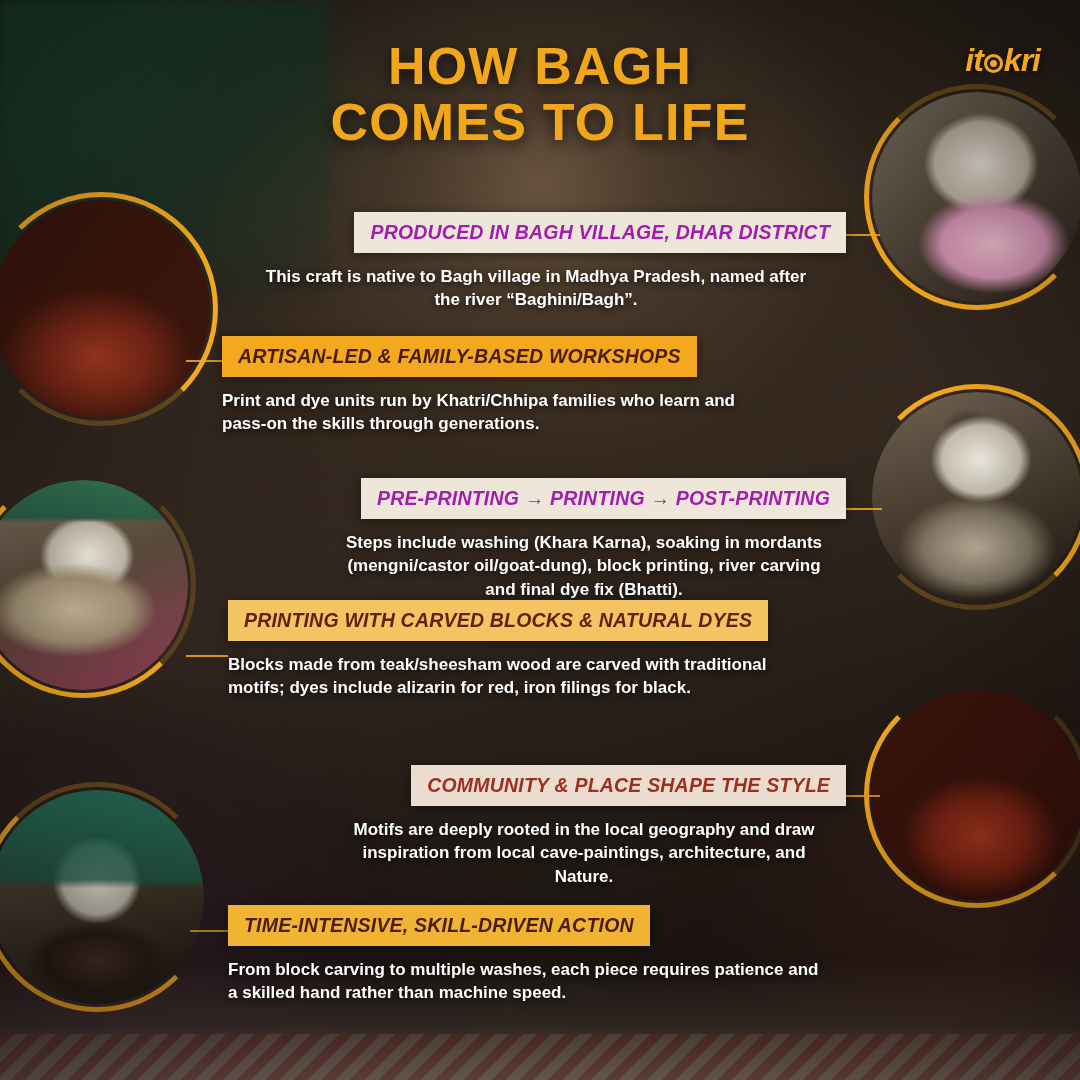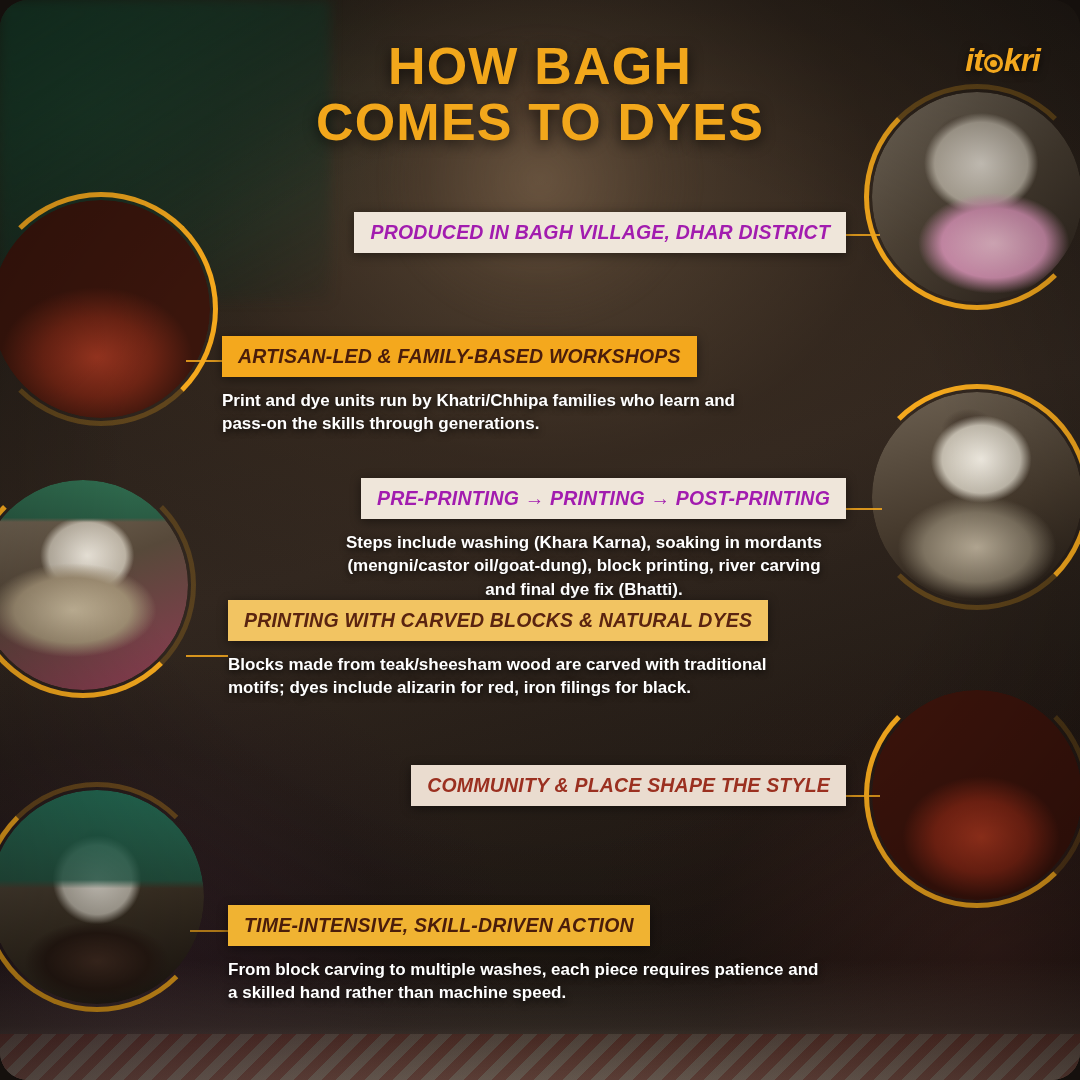--- a/index.html
+++ b/index.html
@@ -13,21 +13,20 @@
   #poster {
     position: relative;
     width: 1080px; height: 1080px;
     overflow: hidden;
     background:
       radial-gradient(ellipse 70% 55% at 50% 18%, rgba(120,96,70,0.55) 0%, rgba(60,45,32,0.35) 45%, rgba(20,15,11,0.05) 75%),
       radial-gradient(ellipse 40% 30% at 8% 10%, rgba(35,70,45,0.75) 0%, rgba(20,40,28,0.25) 60%, rgba(0,0,0,0) 80%),
       radial-gradient(ellipse 45% 35% at 92% 88%, rgba(90,45,40,0.5) 0%, rgba(40,20,18,0.2) 60%, rgba(0,0,0,0) 85%),
       radial-gradient(ellipse 45% 35% at 10% 90%, rgba(70,35,60,0.45) 0%, rgba(30,15,28,0.2) 60%, rgba(0,0,0,0) 85%),
       linear-gradient(165deg, #1c1813 0%, #2a211a 25%, #332820 48%, #241c16 72%, #17120f 100%);
-    border-radius: 28px;
   }
 
   
   #poster::after {
     content: "";
     position: absolute; inset: 0;
     background:
       radial-gradient(ellipse 95% 80% at 50% 45%, rgba(0,0,0,0) 40%, rgba(0,0,0,0.45) 85%, rgba(0,0,0,0.72) 100%);
     pointer-events: none;
     z-index: 5;
@@ -219,21 +218,21 @@
 <div id="poster">
 
   <div class="bg-green"></div>
   <div class="bg-figure"></div>
   <div class="bg-bottom-cloth"></div>
   <div class="bg-bottom-zig"></div>
 
   <div class="title-wrap">
     <h1>
       <span>HOW BAGH</span>
-      <span class="title-line2">COMES TO DYES</span>
+      <span class="title-line2">COMES TO LIFE</span>
     </h1>
   </div>
 
   <div class="logo">
     <span>it</span><span class="dot"></span><span>kri</span>
   </div>
 
   <div class="photo ph-1" style="left:-8px; top:200px; width:218px; height:218px;">
     <div class="inner"></div>
   </div>
@@ -268,20 +267,21 @@
   <div class="connector" style="left:186px; top:360px; width:38px;"></div>
   <div class="connector" style="left:840px; top:508px; width:42px;"></div>
   <div class="connector" style="left:186px; top:655px; width:42px;"></div>
   <div class="connector" style="left:840px; top:795px; width:40px;"></div>
   <div class="connector" style="left:190px; top:930px; width:38px;"></div>
 
   <div class="block" style="left:226px; top:212px; width:620px;">
     <div style="text-align:right;">
       <div class="heading h-cream">PRODUCED IN BAGH VILLAGE, DHAR DISTRICT</div>
     </div>
+    <div class="body-text ta-center" style="padding:0 26px;">This craft is native to Bagh village in Madhya Pradesh, named after the river “Baghini/Bagh”.</div>
   </div>
 
   <div class="block" style="left:222px; top:336px; width:620px;">
     <div style="text-align:left;">
       <div class="heading h-gold">ARTISAN-LED &amp; FAMILY-BASED WORKSHOPS</div>
     </div>
     <div class="body-text ta-left" style="width:520px;">Print and dye units run by Khatri/Chhipa families who learn and pass-on the skills through generations.</div>
   </div>
 
   <div class="block" style="left:226px; top:478px; width:620px;">
@@ -295,20 +295,21 @@
     <div style="text-align:left;">
       <div class="heading h-lgold">PRINTING WITH CARVED BLOCKS &amp; NATURAL DYES</div>
     </div>
     <div class="body-text ta-left" style="width:580px;">Blocks made from teak/sheesham wood are carved with traditional motifs; dyes include alizarin for red, iron filings for black.</div>
   </div>
 
   <div class="block" style="left:226px; top:765px; width:620px;">
     <div style="text-align:right;">
       <div class="heading h-rose">COMMUNITY &amp; PLACE SHAPE THE STYLE</div>
     </div>
+    <div class="body-text ta-center" style="padding:0 14px 0 110px;">Motifs are deeply rooted in the local geography and draw inspiration from local cave-paintings, architecture, and Nature.</div>
   </div>
 
   <div class="block" style="left:228px; top:905px; width:640px;">
     <div style="text-align:left;">
       <div class="heading h-amber">TIME-INTENSIVE, SKILL-DRIVEN ACTION</div>
     </div>
     <div class="body-text ta-left" style="width:600px;">From block carving to multiple washes, each piece requires patience and a skilled hand rather than machine speed.</div>
   </div>
 
 </div>

